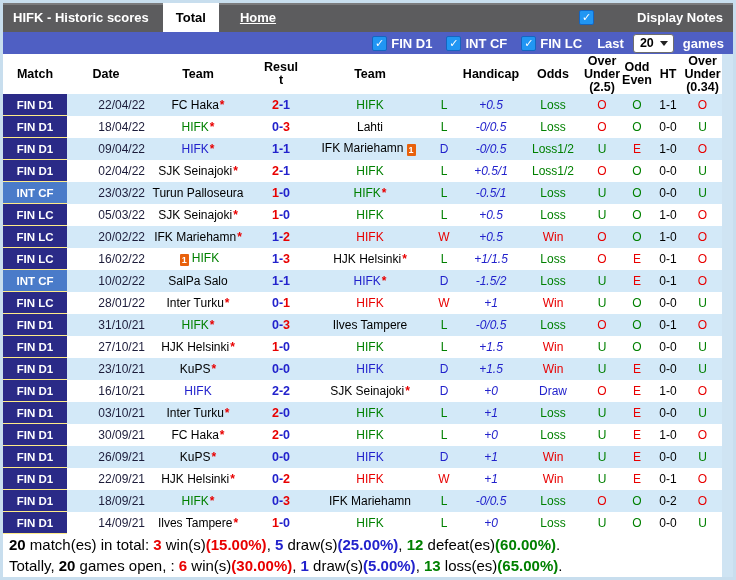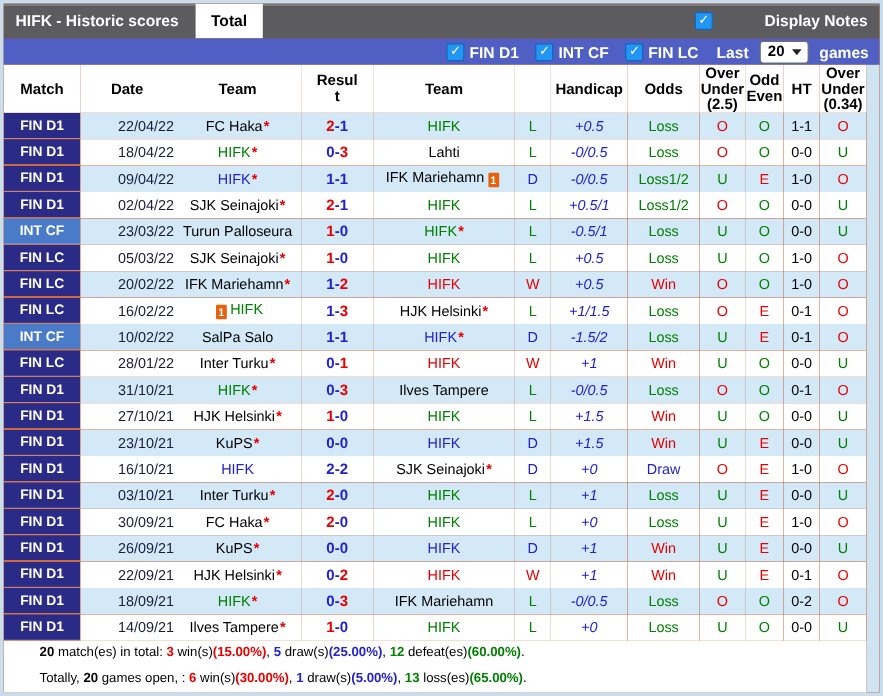--- a/index.html
+++ b/index.html
@@ -1,16 +1,16 @@
 <!DOCTYPE html>
 <html><head>
 <meta charset="utf-8">
 <style>
   html,body{margin:0;padding:0;background:#eef3f7;font-family:"Liberation Sans","DejaVu Sans",sans-serif;}
-  .page{width:736px;height:580px;box-sizing:border-box;border:3px solid #C8DEEE;background:#c2410c;overflow:hidden;}
+  .page{width:736px;height:580px;box-sizing:border-box;border:3px solid #C8DEEE;background:#fde047;overflow:hidden;}
   .inner{width:730px;height:574px;display:flex;flex-direction:column;}
 
   
   .titlebar{height:29px;background:#5C5C5E;display:flex;align-items:stretch;flex:0 0 29px;
             box-shadow:inset 0 2px 0 #7b7b7d;}
   .titlebar .title{color:#fff;font-weight:bold;font-size:13px;display:flex;align-items:center;
                    padding:0 14px 0 10px;white-space:nowrap;}
   .tab{display:flex;align-items:center;padding:0 13px;font-size:13px;font-weight:bold;cursor:pointer;white-space:nowrap;}
   .tab.active{background:#fff;color:#000;}
   .tab.link{color:#fff;text-decoration:underline;margin-left:8px;}
@@ -51,32 +51,33 @@
   .note{display:inline-block;width:9px;height:12px;background:#E8610C;border-radius:1px;color:#fff;
         font-size:9px;line-height:12px;font-weight:bold;text-align:center;margin:0 3px;vertical-align:-1px;}
   td.c-score{font-weight:bold;font-size:12.5px;}
   .sc-r{color:#E80000;} .sc-b{color:#2222CC;}
   .v-red{color:#E80000;} .v-green{color:#008000;} .v-blue{color:#2222CC;} .v-black{color:#000;}
   td.c-date{color:#1c1c3a;text-align:right;}
   td.c-handicap{color:#2222CC;font-style:italic;}
 
   
   .footer{flex:1;background:#fff;padding-left:6px;}
-  .footer-line{font-size:11px;line-height:21px;color:#000;white-space:nowrap;margin-left:24px;}
+  .footer-line{font-size:15px;line-height:21px;color:#000;white-space:nowrap;}
   .seg-bold{font-weight:bold;}
 </style>
 </head>
 <body>
 
 <div class="page">
   <div class="inner">
 
     <div class="titlebar">
       <div class="title">HIFK - Historic scores</div>
       <div class="tab active">Total</div>
+      <div class="tab link">Home</div>
       <div class="notes-group">
         <span class="cb">✓</span>
         <span class="lbl">Display Notes</span>
       </div>
     </div>
 
     <div class="filterbar">
       <span class="fgroup">
         <span class="cb">✓</span>
         <span class="flabel">FIN D1</span>

